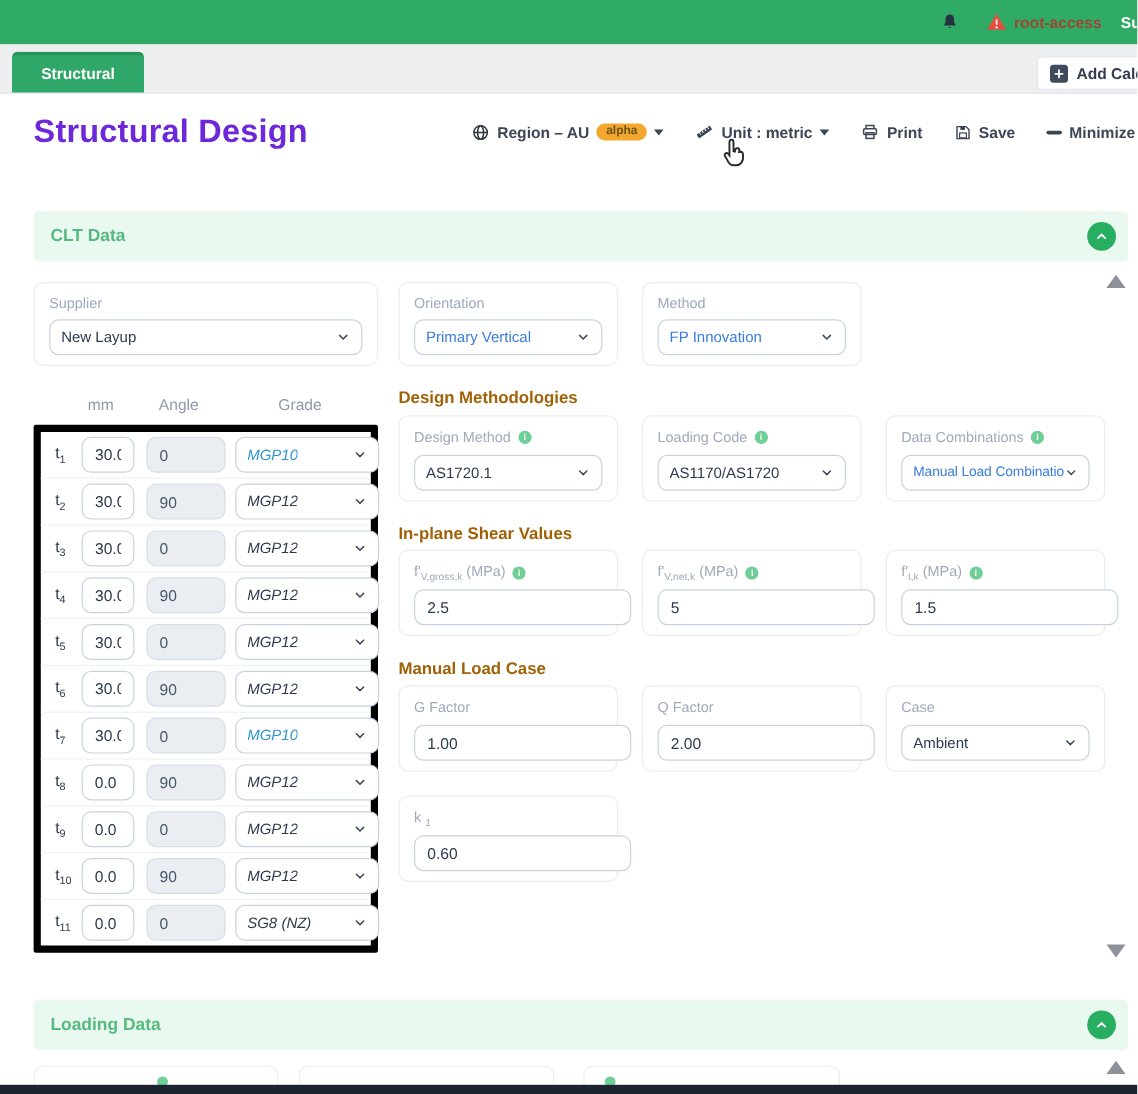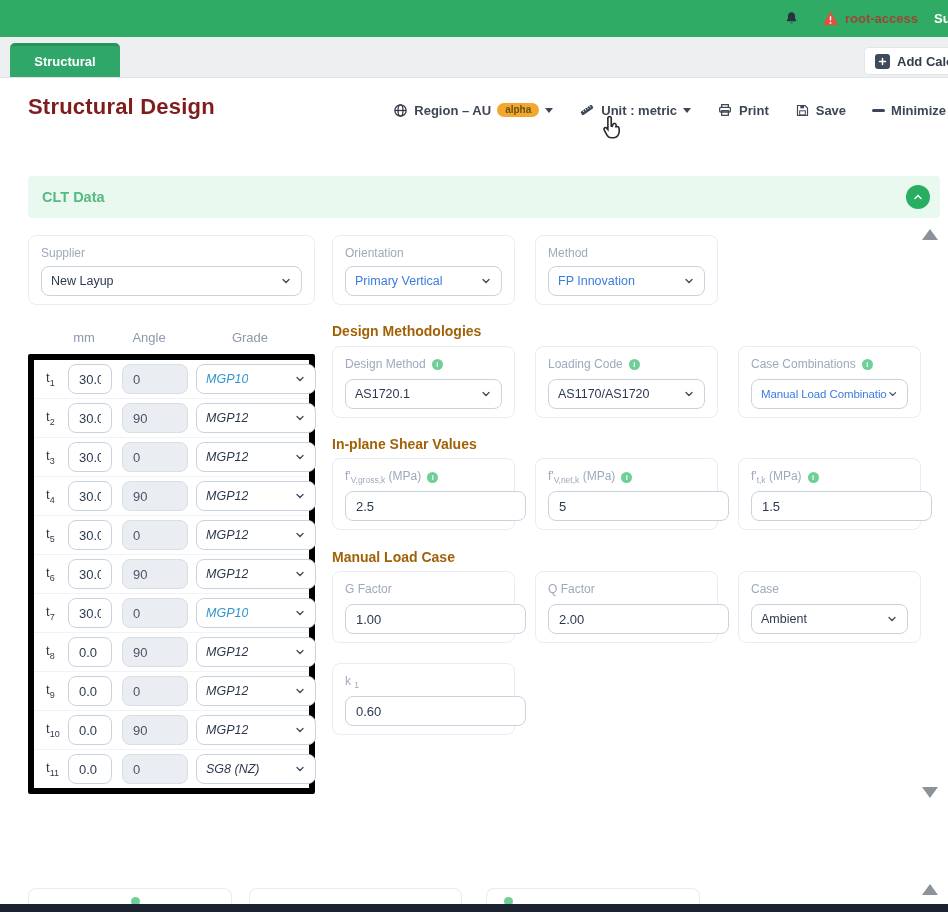--- a/index.html
+++ b/index.html
@@ -17,21 +17,21 @@
             border-bottom:1px solid #e0e3e8;}
   .tab{position:absolute;left:10px;top:6px;width:110px;height:34px;background:#2fa768;
        border-top:3px solid #27945a;border-radius:5px 5px 0 0;display:flex;align-items:center;
        justify-content:center;color:#fff;font-size:13px;font-weight:600;box-sizing:border-box;}
   .add-btn{position:absolute;left:864px;top:10px;height:26px;padding:0 10px;background:#fff;
            border:1px solid #e2e5ea;border-radius:4px;display:flex;align-items:center;gap:7px;
            font-size:13px;font-weight:600;color:#333c4e;white-space:nowrap;}
   .plus-sq{width:15px;height:15px;background:#3f4a5a;border-radius:3px;display:flex;
            align-items:center;justify-content:center;flex:0 0 auto;}
   
-  .page-title{position:absolute;left:28px;top:94px;font-size:22px;font-weight:600;color:#7f1d1d;letter-spacing:.2px;}
+  .page-title{position:absolute;left:28px;top:94px;font-size:27px;font-weight:600;color:#6d28d9;letter-spacing:.2px;}
   .toolbar{position:absolute;left:460px;top:102px;right:2px;display:flex;align-items:center;
            justify-content:flex-end;gap:26px;}
   .tb-item{display:flex;align-items:center;gap:6px;font-size:13px;font-weight:600;color:#3c4656;white-space:nowrap;}
   .alpha-badge{background:#f3a72e;color:#6b5214;font-size:10px;font-weight:700;border-radius:8px;
                padding:2px 8px;line-height:1;}
   .caret{width:0;height:0;border-left:4px solid transparent;border-right:4px solid transparent;
          border-top:5px solid #3c4656;}
   .minus-bar{width:13px;height:3px;background:#3c4656;border-radius:2px;}
   .cursor{position:absolute;left:598px;top:112px;z-index:60;}
   
@@ -362,21 +362,21 @@
     <div class="ctl sel" style="top:32px;">
       <span class="sel-val">AS1170/AS1720</span>
       <svg width="12" height="12" viewBox="0 0 24 24" fill="none" stroke="#3f4a5a" stroke-width="2.6" stroke-linecap="round">
           <path d="m6 9 6 6 6-6"></path>
         </svg>
     </div>
   </div>
 
   <div class="card" style="left:738px;top:346px;width:183px;height:72px;">
     <span class="card-label">
-      <span>Case Combinations</span>
+      <span>Data Combinations</span>
       <span class="info-dot"></span>
     </span>
     <div class="ctl sel blue tight" style="top:32px;">
       <span class="sel-val">Manual Load Combination</span>
       <svg width="12" height="12" viewBox="0 0 24 24" fill="none" stroke="#3f4a5a" stroke-width="2.6" stroke-linecap="round">
           <path d="m6 9 6 6 6-6"></path>
         </svg>
     </div>
   </div>
 
@@ -428,20 +428,28 @@
     </div>
   </div>
 
   <div class="card" style="left:332px;top:663px;width:183px;height:72px;">
     <span class="card-label">
       <span><span>k</span> <sub>1</sub></span>
     </span>
     <input class="ctl inp" style="top: 32px;" value="0.60">
   </div>
 
+  <div class="section-bar" style="top:833px;">
+    <span class="section-title">Loading Data</span>
+    <span class="circle-btn">
+      <svg width="12" height="12" viewBox="0 0 24 24" fill="none" stroke="#fff" stroke-width="3" stroke-linecap="round">
+          <path d="m6 15 6-6 6 6"></path>
+        </svg>
+    </span>
+  </div>
 
   <div class="pcard" style="left:28px;width:204px;"></div>
   <div class="pcard" style="left:249px;width:213px;"></div>
   <div class="pcard" style="left:486px;width:214px;"></div>
   <span class="pdot" style="left:131px;"></span>
   <span class="pdot" style="left:504px;"></span>
   <span class="tri tri-up" style="left:922px;top:884px;"></span>
 
   <div class="bottom-bar"></div>
 </div>

